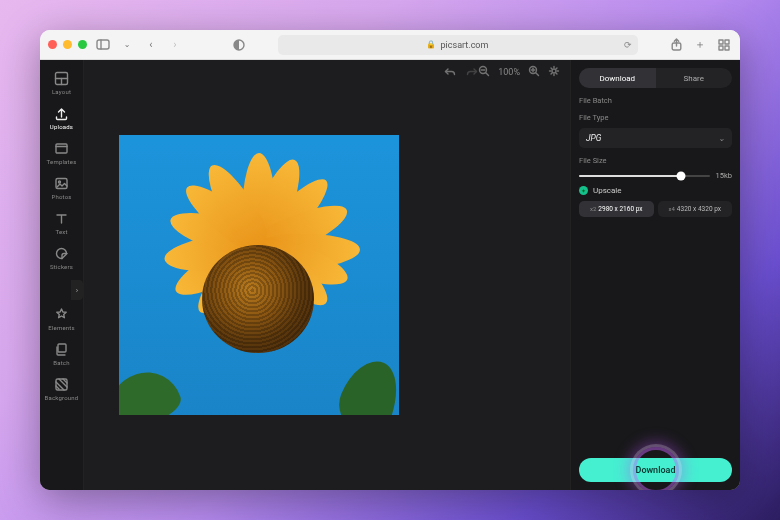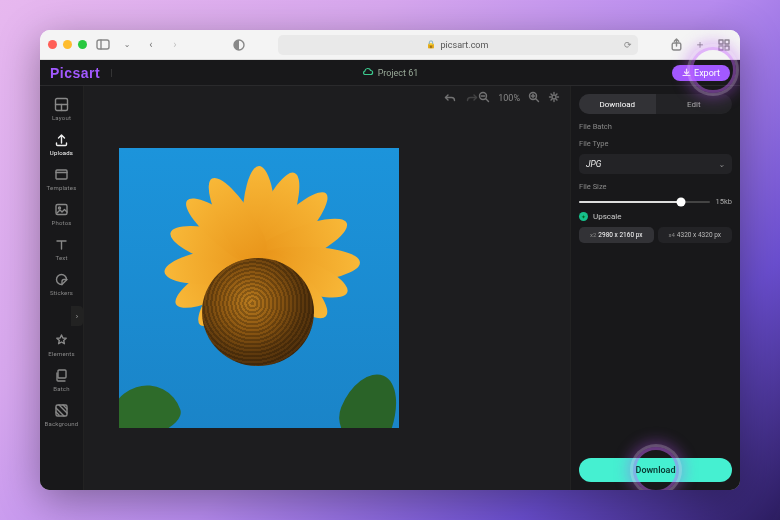--- a/index.html
+++ b/index.html
@@ -125,39 +125,20 @@
               <rect x="1" y="1" width="4" height="4"></rect>
               <rect x="7" y="1" width="4" height="4"></rect>
               <rect x="1" y="7" width="4" height="4"></rect>
               <rect x="7" y="7" width="4" height="4"></rect>
             </svg>
         </div>
       </div>
     </div>
 
     <div class="app">
-      <div class="app-header" style="position:relative;">
-        <span class="logo">Picsart</span>
-        <span style="color:#444;margin-left:10px">|</span>
-        <span class="proj">
-          <span class="proj-ico">
-            <svg width="12" height="9">
-                <path d="M3 7.5h6a2 2 0 000-4 3 3 0 00-5.8.6A1.8 1.8 0 003 7.5z" fill="none" stroke="#3cc98e" stroke-width="1.2"></path>
-              </svg>
-          </span>
-          <span>Project 61</span>
-        </span>
-        <div class="export-btn">
-          <svg width="9" height="9">
-              <path d="M4.5 1v5m0 0l-2-2m2 2l2-2M1 7.5h7" stroke="#fff" stroke-width="1.2" fill="none" stroke-linecap="round"></path>
-            </svg>
-          <span>Export</span>
-          <div class="highlight-ring ring-export"></div>
-        </div>
-      </div>
 
       <div class="app-body">
 
         <div class="rail">
           <div class="rail-item">
             <span class="ic">
                 <svg width="15" height="15" class="vstroke">
                   <rect x="1.5" y="1.5" width="12" height="12" rx="1.5"></rect>
                   <line x1="1.5" y1="7.5" x2="13.5" y2="7.5"></line>
                   <line x1="7.5" y1="7.5" x2="7.5" y2="13.5"></line>
@@ -298,21 +279,21 @@
             </div>
           </div>
         </div>
 
         <div class="panel">
           <div class="tabs">
             <div class="tab active">
                 <span>Download</span>
               </div>
             <div class="tab">
-                <span>Edit</span>
+                <span>Share</span>
               </div>
           </div>
 
           <div class="field-lbl">File Batch</div>
 
           <div class="field-lbl">File Type</div>
           <div class="select">
             <span>JPG</span>
             <span class="chev">⌄</span>
           </div>

